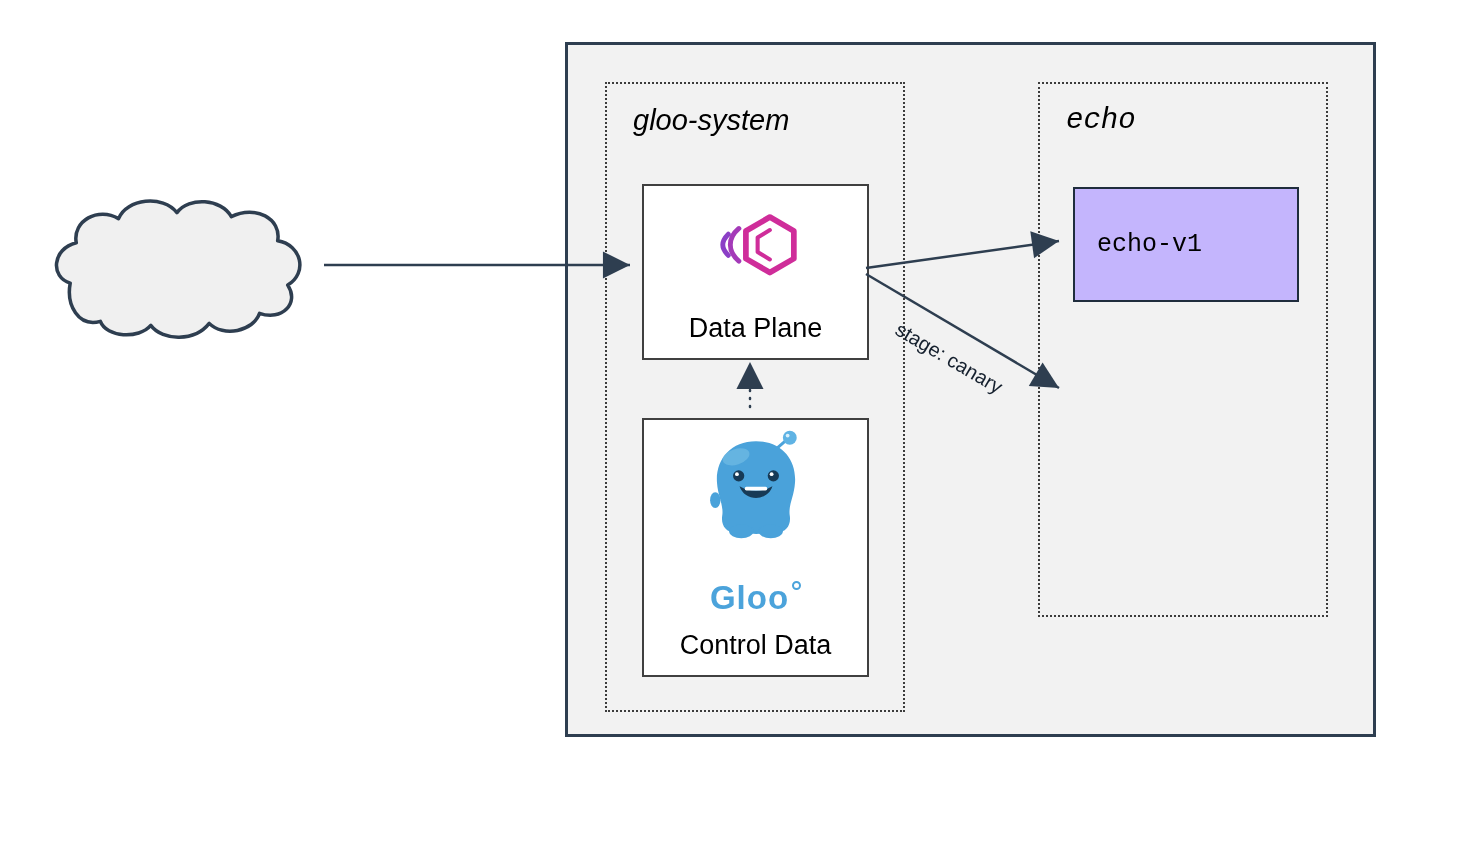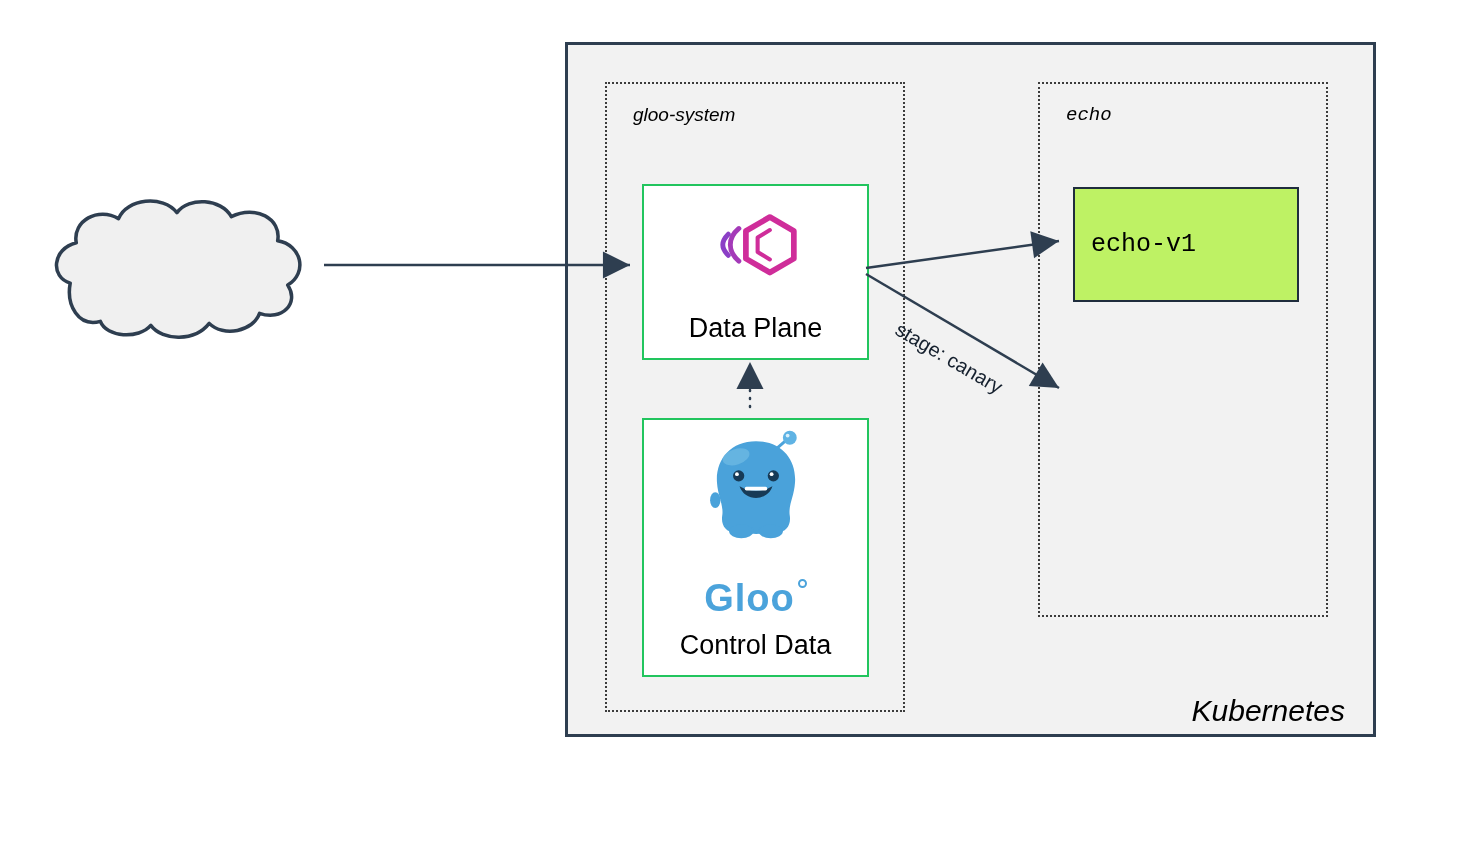--- a/index.html
+++ b/index.html
@@ -15,34 +15,34 @@
     position:absolute; right:28px; bottom:6px;
     font-style:italic; font-size:30px; color:#000;
   }
   .namespace {
     position:absolute; border:2px dotted #3c3c3c; background:transparent;
   }
   .ns-gloo { left:37px; top:37px; width:300px; height:630px; }
   .ns-echo { left:470px; top:37px; width:290px; height:535px;font-family:Liberation Mono, monospace; }
   .ns-label {
     position:absolute; left:26px; top:20px;
-    font-style:italic; font-size:19px; color:#000;
+    font-style:italic; font-size:29px; color:#000;
   }
 
   
   .node {
-    position:absolute; background:#ffffff; border:2px solid #22c55e;
+    position:absolute; background:#ffffff; border:2px solid #404040;
     display:flex; flex-direction:column; align-items:center;
   }
   .node-dataplane { left:35px; top:100px; width:227px; height:176px; justify-content:space-between; padding:18px 0 14px; }
   .node-controlplane { left:35px; top:334px; width:227px; height:259px; justify-content:space-between; padding:10px 0 14px; }
   .node-label { font-size:27px; color:#000; }
   .svc-node {
-    position:absolute; background:#bef264; border:2px solid #1f2d3d;
-    display:flex; align-items:center; padding-left:16px;
+    position:absolute; background:#c4b5fd; border:2px solid #1f2d3d;
+    display:flex; align-items:center; padding-left:22px;
   }
   .svc-v1 { left:33px; top:103px; width:226px; height:115px; }
   .svc-v2 { left:33px; top:272px; width:226px; height:115px; }
   .svc-label { font-size:25px; color:#000; }
 
   
   .cloud-svg { position:absolute; left:42px; top:190px; width:282px; height:160px; }
   .users-label {
     position:absolute; left:70px; top:243px; width:200px;
     text-align:center; font-size:38px; color:#000;
@@ -52,21 +52,21 @@
   .edges-svg { position:absolute; left:0; top:0; width:1484px; height:868px; pointer-events:none; }
   .edge-label {
     position:absolute; left:903px; top:318px;
     transform:rotate(30.5deg); transform-origin:0 0;
     font-size:20px; color:#15202e; white-space:nowrap;
   }
 
   
   .gloo-wordmark {
     display:flex; align-items:flex-start;
-    font-size:38px; font-weight:bold; letter-spacing:1px; color:#4ba3db;margin-top:20px;
+    font-size:33px; font-weight:bold; letter-spacing:1px; color:#4ba3db;margin-top:20px;
   }
   .gloo-bubble {
     display:inline-block; width:9px; height:9px; margin-left:3px; margin-top:2px;
     border:2.5px solid #4ba3db; border-radius:50%;
   }
 </style>
 </head>
 <body>
 
 <div class="canvas">
@@ -135,21 +135,20 @@
 
     <div class="namespace ns-echo">
       <div class="ns-label">echo</div>
 
       <div class="svc-node svc-v1">
         <span class="svc-label">echo-v1</span>
       </div>
 
     </div>
 
-    <div class="k8s-label">Kubernetes</div>
   </div>
 
   <svg class="edges-svg">
     <defs>
       <marker id="arrow" viewBox="0 0 12 12" refX="11" refY="6" markerWidth="13" markerHeight="13" orient="auto-start-reverse">
         <path d="M 1 1 L 11 6 L 1 11 Z" fill="#2e3e50"></path>
       </marker>
     </defs>
     <line x1="324" y1="265" x2="630" y2="265" stroke="#2e3e50" stroke-width="2.5" marker-end="url(#arrow)"></line>
     <line x1="866" y1="268" x2="1059" y2="241" stroke="#2e3e50" stroke-width="2.5" marker-end="url(#arrow)"></line>

